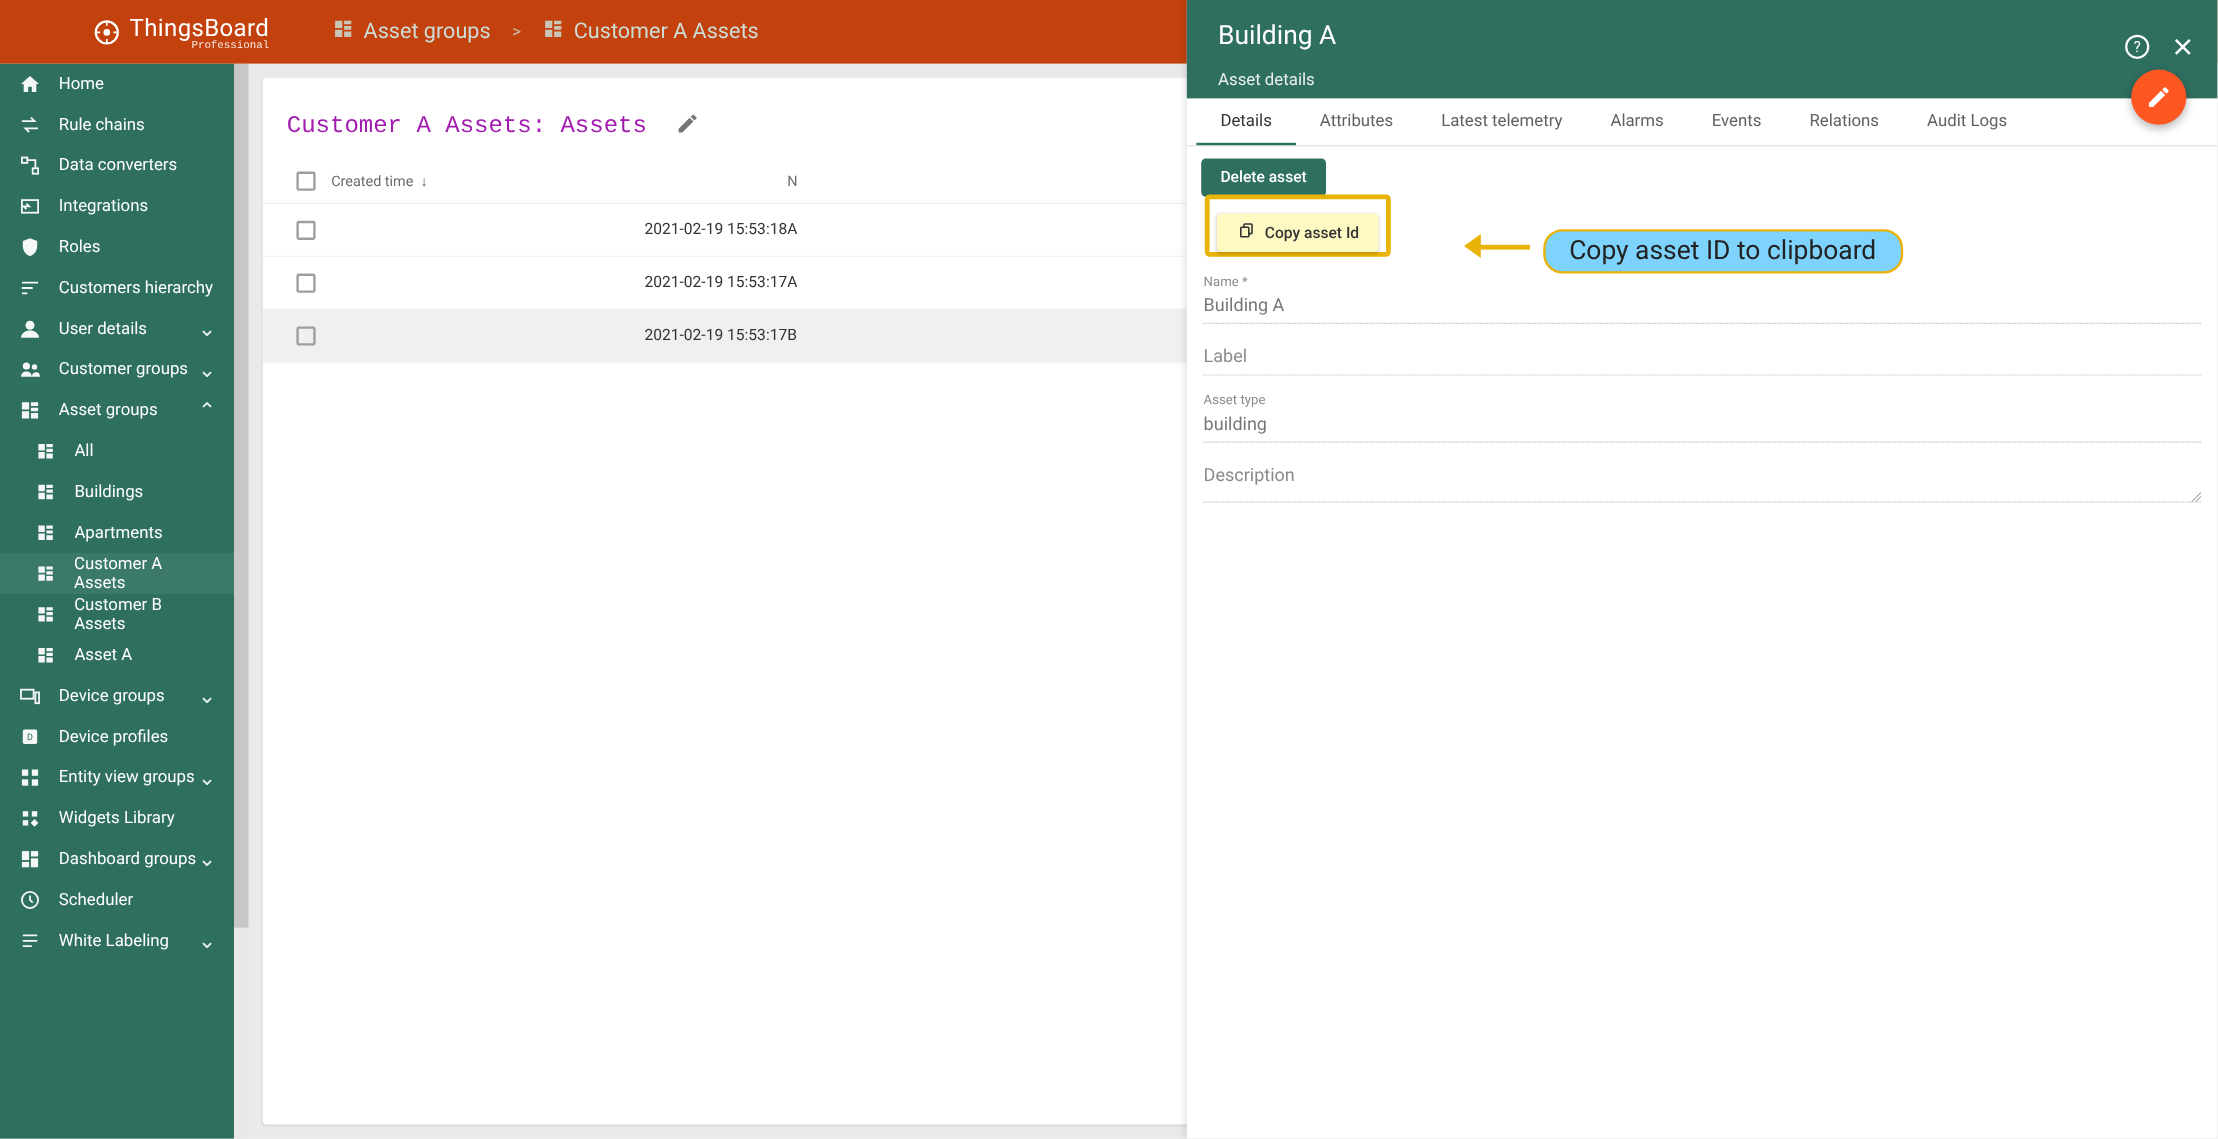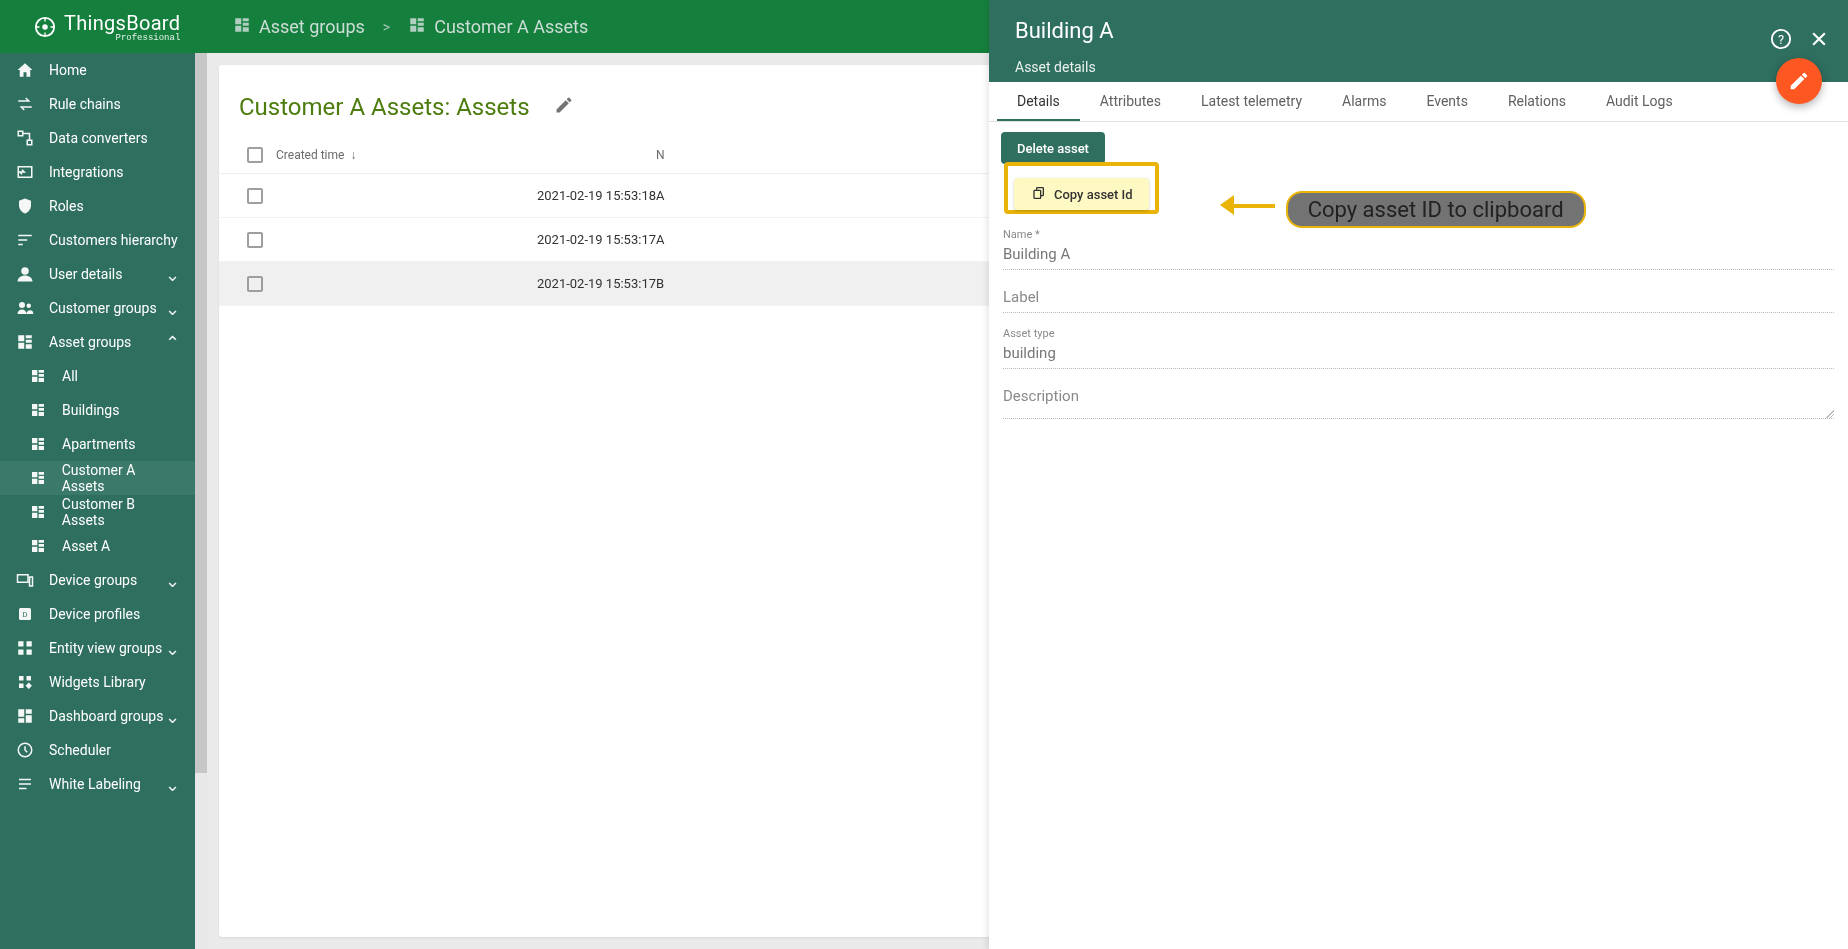--- a/index.html
+++ b/index.html
@@ -1,21 +1,21 @@
 <!DOCTYPE html>
 <html><head>
 <meta charset="utf-8">
 <style>
 * { margin: 0; padding: 0; box-sizing: border-box; font-family: 'Roboto', Arial, sans-serif; }
 body { background: #eaeaea; overflow: hidden; }
 
 .app { display: flex; height: 949px; width: 1848px; position: relative; }
 
 
-.topbar { position: absolute; top: 0; left: 0; right: 0; height: 53px; background: #15803d; display: flex; color: #fff; z-index: 5; }
+.topbar { position: absolute; top: 0; left: 0; right: 0; height: 53px; background: #c2410c; display: flex; color: #fff; z-index: 5; padding-left: 44px; }
 .logo-area { width: 195px; display: flex; align-items: center; padding-left: 34px; }
 .logo-icon { width: 22px; height: 22px; margin-right: 8px; }
 .logo-text { font-size: 20px; font-weight: 400; letter-spacing: 0.3px; }
 .logo-sub { font-size: 9px; display: block; text-align: right; margin-top: -2px; opacity: 0.9; font-family: Liberation Mono, monospace; }
 .breadcrumb { display: flex; align-items: center; padding-left: 38px; font-size: 18px; color: #cdddd7; }
 .breadcrumb .bc-icon { margin-right: 8px; opacity: 0.85; }
 .breadcrumb .sep { margin: 0 18px; font-size: 14px; opacity: 0.8; }
 .topbar-right { margin-left: auto; display: flex; align-items: center; padding-right: 18px; gap: 18px; }
 .user-block { display: flex; align-items: center; gap: 10px; }
 .user-avatar { width: 28px; height: 28px; border-radius: 50%; background: #fff; display: flex; align-items: center; justify-content: center; }
@@ -33,21 +33,21 @@
 .nav-item.expanded-parent { background: transparent; }
 
 
 .sb-scroll { position: absolute; right: 0; top: 0; width: 12px; height: 100%; background: #e8e8e8; }
 .sb-thumb { position: absolute; right: 0; top: 0; width: 12px; height: 720px; background: #c7c7c7; }
 
 
 .main { position: absolute; left: 207px; top: 53px; right: 0; bottom: 0; background: #eaeaea; padding: 12px; }
 .card { background: #fff; border-radius: 3px; box-shadow: 0 1px 2px rgba(0,0,0,0.08); height: 100%; position: relative; overflow: hidden; }
 .card-header { display: flex; align-items: center; padding: 28px 20px 16px 20px; }
-.card-title { font-size: 24px; font-weight: 400; color: #4d7c0f; }
+.card-title { font-size: 20px; font-weight: 400; color: #a21caf; font-family: Liberation Mono, monospace; }
 .edit-icon { margin-left: 24px; color: #757575; cursor: pointer; }
 
 .table-head { display: flex; align-items: center; padding: 10px 15px; border-bottom: 1px solid #eee; font-size: 12px; color: #6b6b6b; }
 .th-chk { width: 42px; display: flex; justify-content: center; }
 .th-created { width: 380px; display: flex; align-items: center; gap: 6px; }
 .th-name { flex: 1; }
 
 .table-row { display: flex; align-items: center; padding: 0 15px; height: 44px; border-bottom: 1px solid #f2f2f2; font-size: 13px; color: #333; cursor: pointer; }
 .table-row.selected { background: #f0f0f0; }
 .td-chk { width: 42px; display: flex; justify-content: center; }
@@ -74,21 +74,21 @@
 .btn { display: inline-flex; align-items: center; justify-content: center; border-radius: 4px; font-size: 13px; font-weight: 500; cursor: pointer; padding: 0 16px; height: 32px; border: none; }
 .btn-delete { background: #2f6f5f; color: #fff; }
 .btn-copy { background: #fef9c3; color: #333; box-shadow: 0 1px 3px rgba(0,0,0,0.2); margin-top: 8px; gap: 8px; }
 
 .highlight-box { border: 4px solid #eab308; border-radius: 4px; padding: 4px 6px 0 6px; display: inline-block; margin-left: 3px; margin-top: -2px; }
 
 .callout { position: absolute; left: 213px; top: 68px; display: flex; align-items: center; }
 .callout-arrow { color: #eab308; font-size: 32px; font-weight: bold; margin-right: 20px; position: relative; }
 .callout-arrow::before { content: ''; position: absolute; left: 28px; top: 14px; width: 45px; height: 4px; background: #eab308; }
 .callout-arrow::after { content: ''; position: absolute; left: 18px; top: 5px; width: 0; height: 0; border-right: 14px solid #eab308; border-top: 10px solid transparent; border-bottom: 10px solid transparent; }
-.callout-box { border: 2px solid #eab308; border-radius: 16px; padding: 4px 20px; font-size: 22px; color: #222; background: #737373; }
+.callout-box { border: 2px solid #eab308; border-radius: 16px; padding: 4px 20px; font-size: 22px; color: #222; background: #7dd3fc; }
 
 .field { margin: 14px 0 6px 0; padding: 0 2px; }
 .field-label { font-size: 11px; color: #8a8a8a; }
 .field-value { font-size: 15px; color: #888; padding: 4px 0 6px 0; border-bottom: 1px dotted #bbb; min-height: 28px; }
 .field-value.input { color: #777; }
 .field-textarea { min-height: 36px; position: relative; }
 .field-textarea::after { content: ''; position: absolute; right: 0; bottom: 0; width: 8px; height: 8px; background: linear-gradient(135deg, transparent 50%, #bbb 50%, #bbb 60%, transparent 60%, transparent 70%, #bbb 70%, #bbb 80%, transparent 80%); }
 
 .fab { position: absolute; right: 26px; top: 58px; width: 46px; height: 46px; border-radius: 50%; background: #ff5722; display: flex; align-items: center; justify-content: center; box-shadow: 0 3px 8px rgba(0,0,0,0.3); cursor: pointer; z-index: 22; }
 </style>

